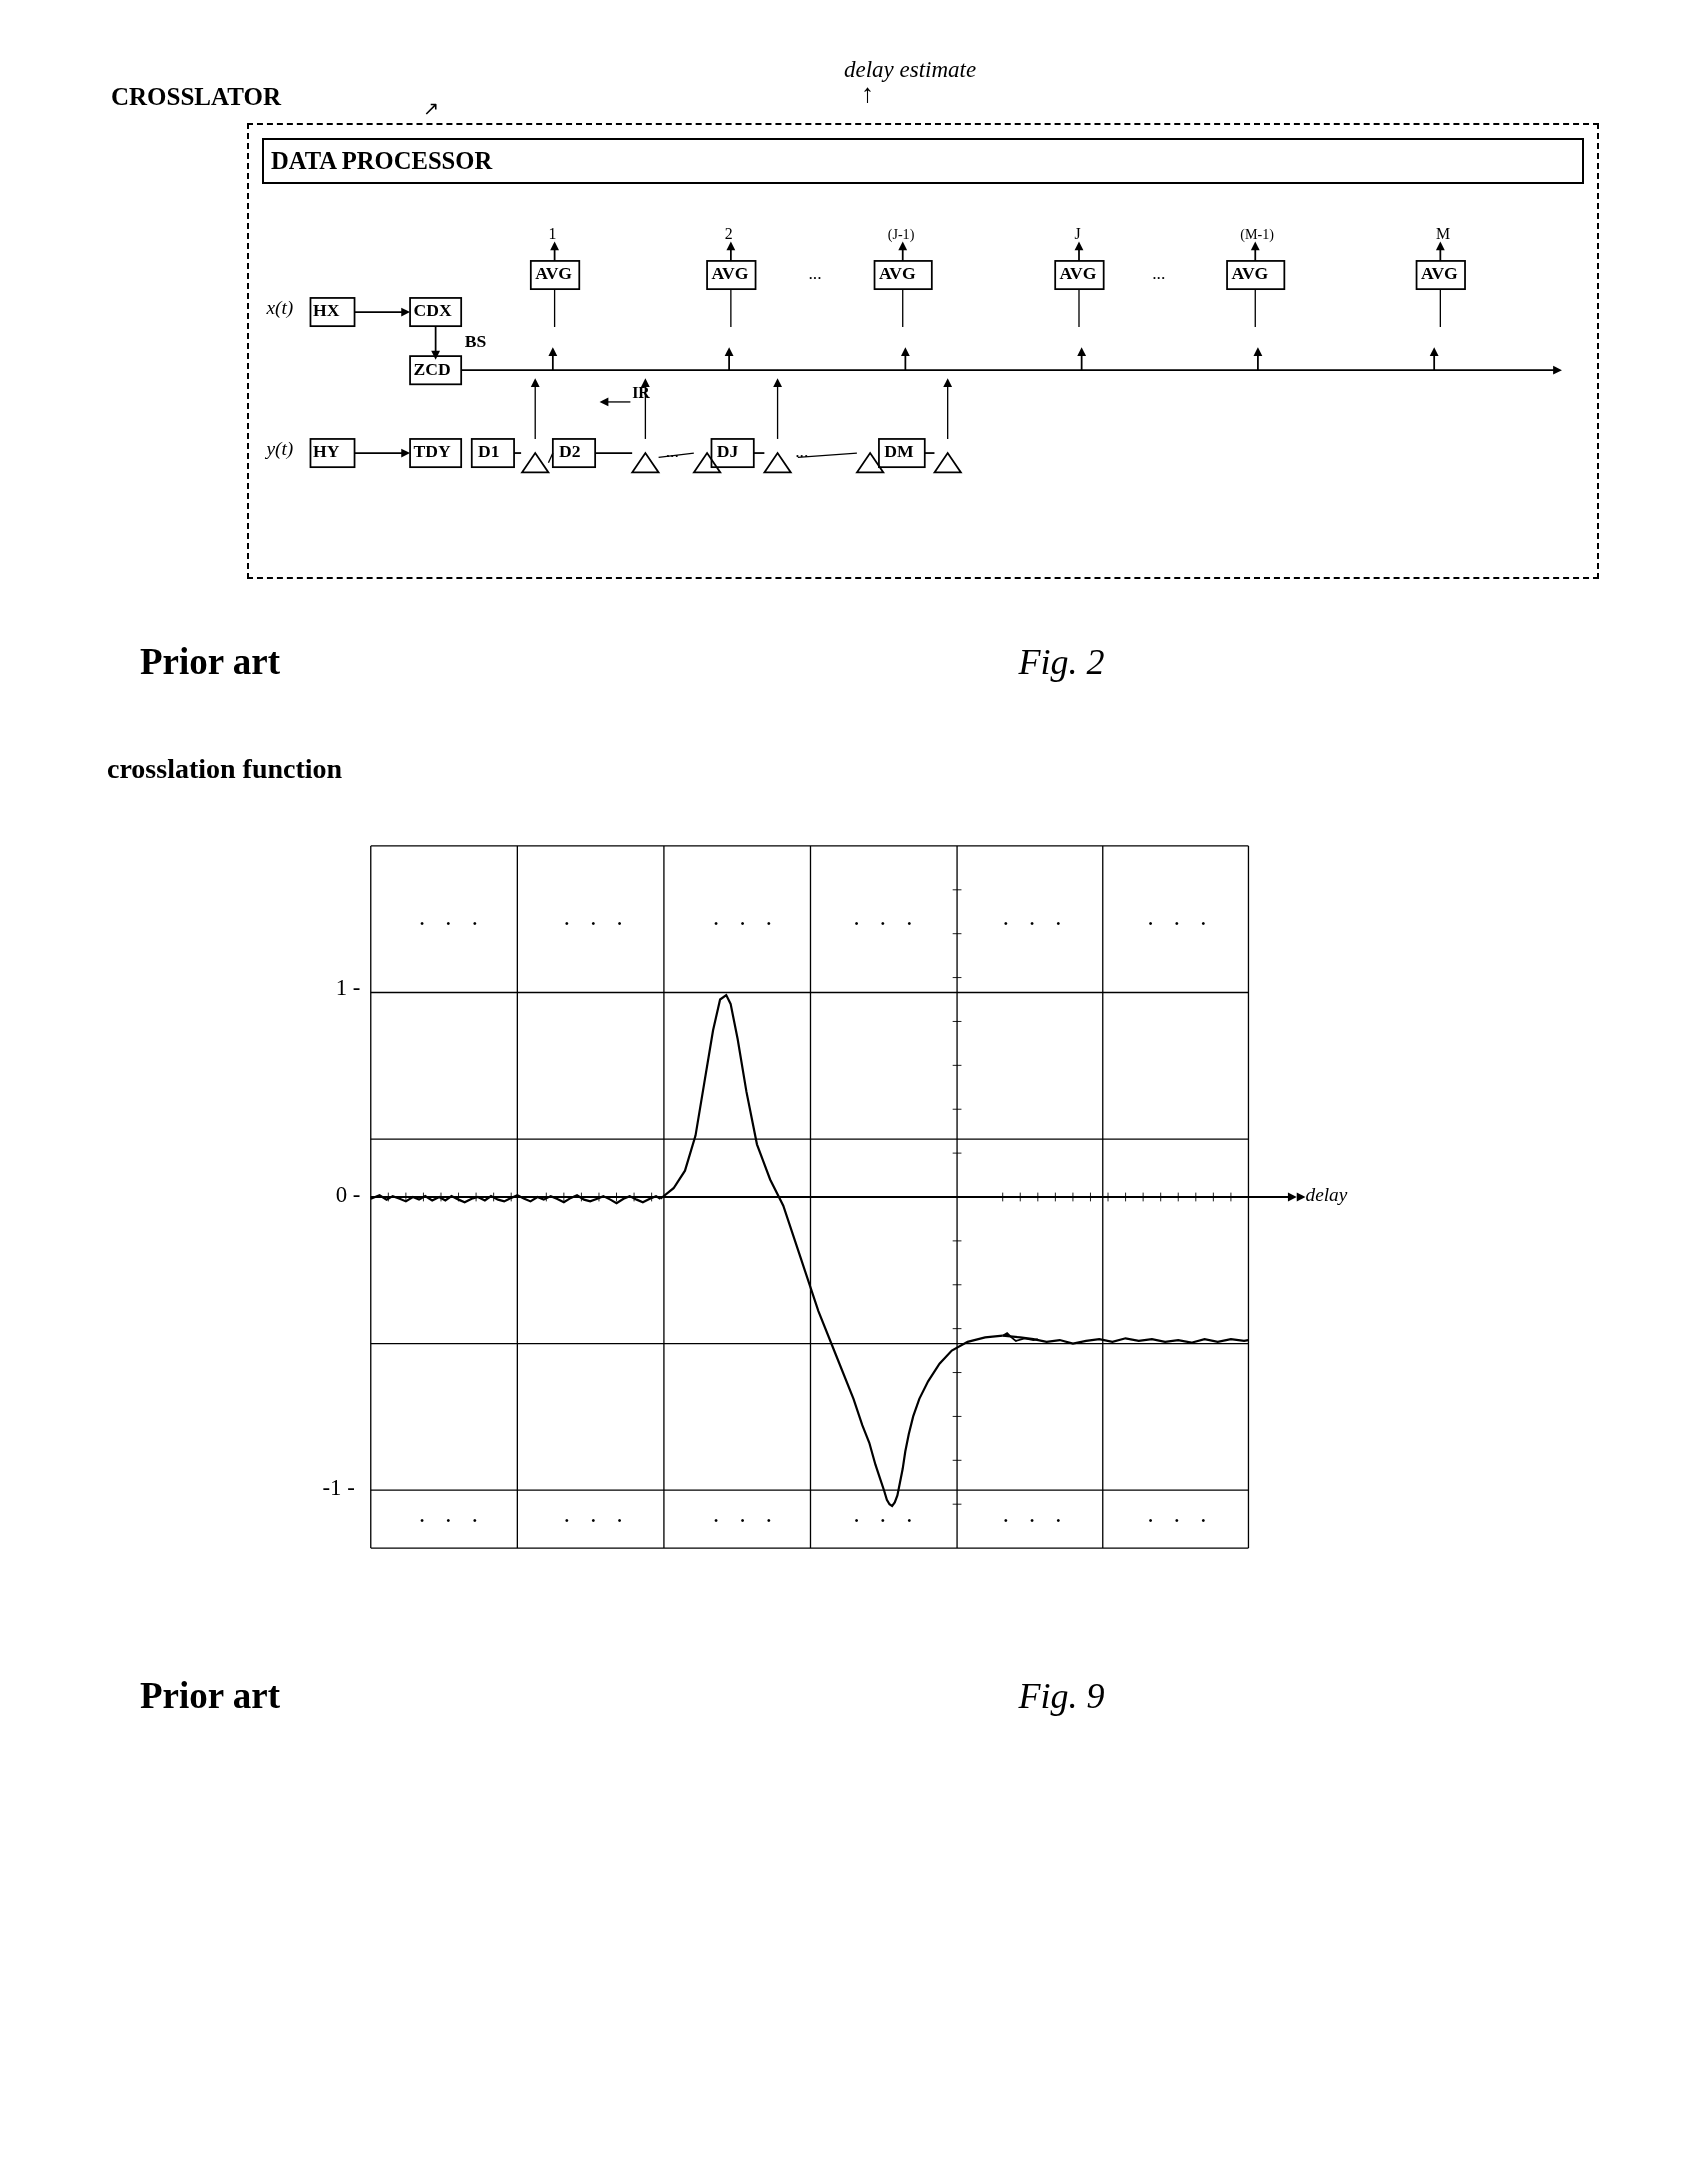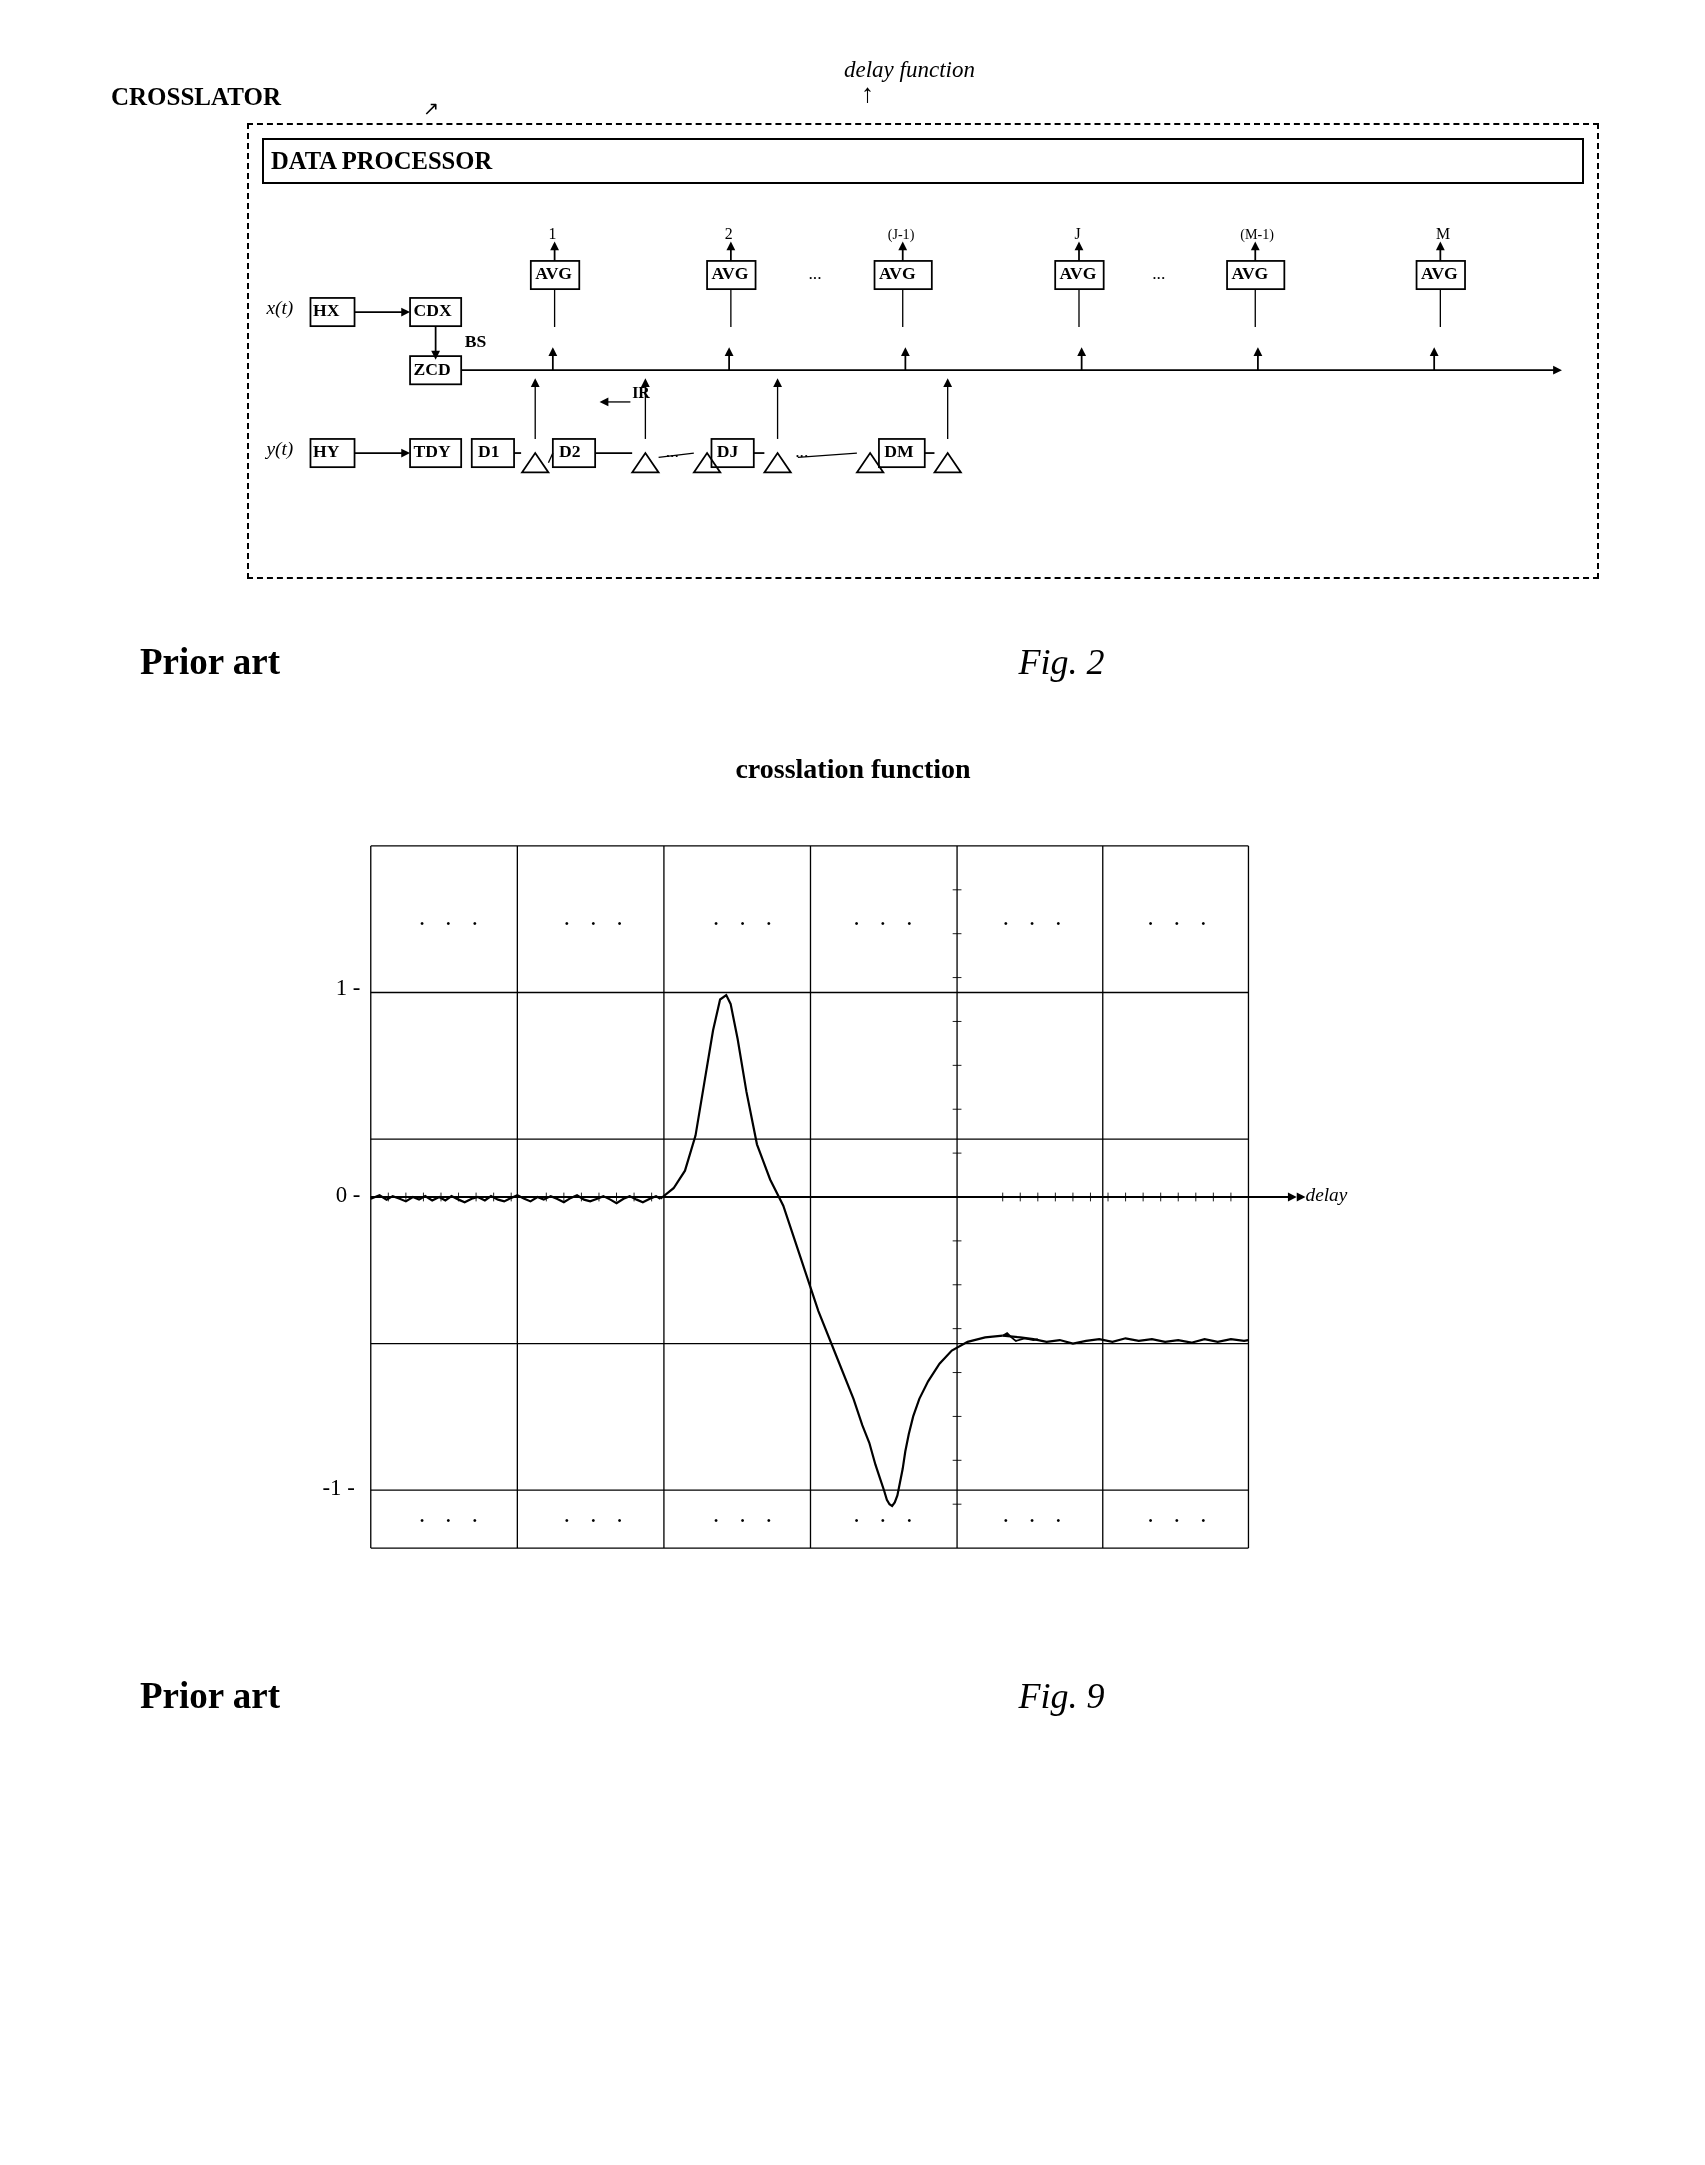--- a/index.html
+++ b/index.html
@@ -41,21 +41,20 @@
 
     
     .fig3-container {
       margin: 70px auto 0 auto;
       width: 1492px;
     }
 
     .graph-title {
       font-size: 28px;
       font-weight: bold;
-      text-align: center;
       margin-bottom: 17.6px;
     }
 
     .graph-area {
       position: relative;
       width: 1141px;
       margin: 0 auto;
     }
 
     .graph-svg {
@@ -69,21 +68,21 @@
       margin-top: 35px;
       width: 1492px;
     }
   </style>
 </head>
 <body>
 
 <div class="fig2-container">
   <div style="position:relative; margin-left:140px; margin-top:70px;">
 
-    <div style="position:absolute; top:-66px; left:597px; font-size:23px; font-style:italic;">delay function</div>
+    <div style="position:absolute; top:-66px; left:597px; font-size:23px; font-style:italic;">delay estimate</div>
     <div style="position:absolute; top:-44px; left:614px; font-size:26px;">↑</div>
 
     <div style="position:absolute; top:-40px; left:-136px; font-size:25px; font-weight:bold;">CROSSLATOR</div>
     <div style="position:absolute; top:-26px; left:176px; font-size:19.3px;">↗</div>
 
     <div style="border: 2.6px dashed #000; padding: 13px 13px 13px 13px; position:relative; width:1352px;">
       
       
       <div style="border: 2.2px solid #000; text-align:left; font-size:24.6px; font-weight:bold; padding:7px; margin-bottom:7px; width:100%;">DATA PROCESSOR</div>
 

